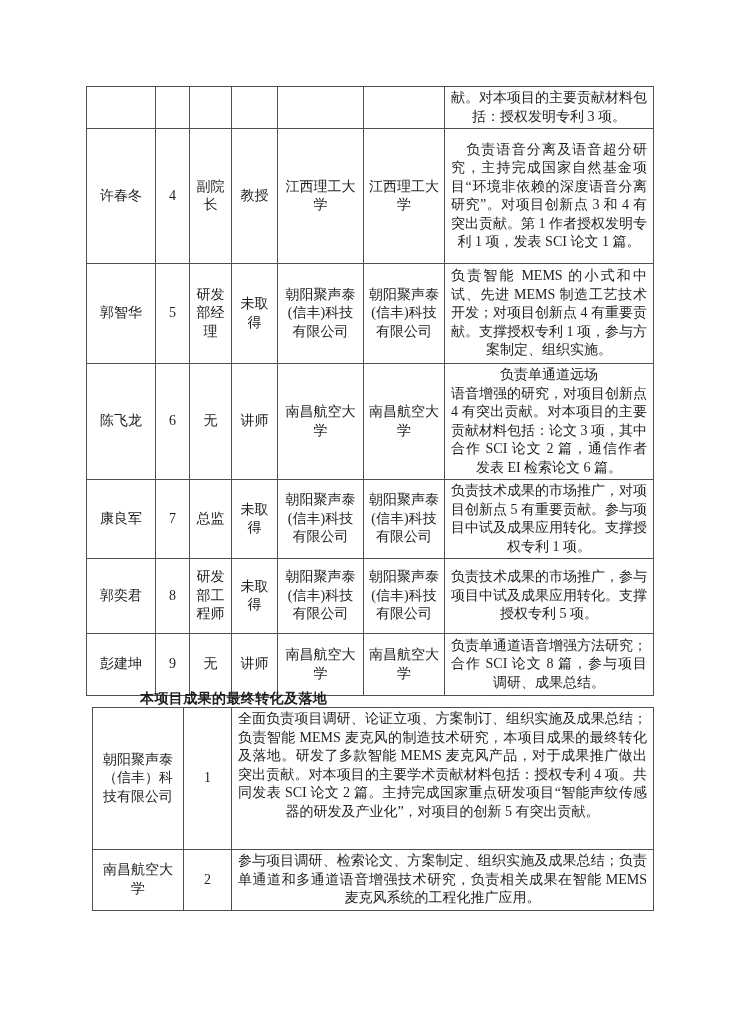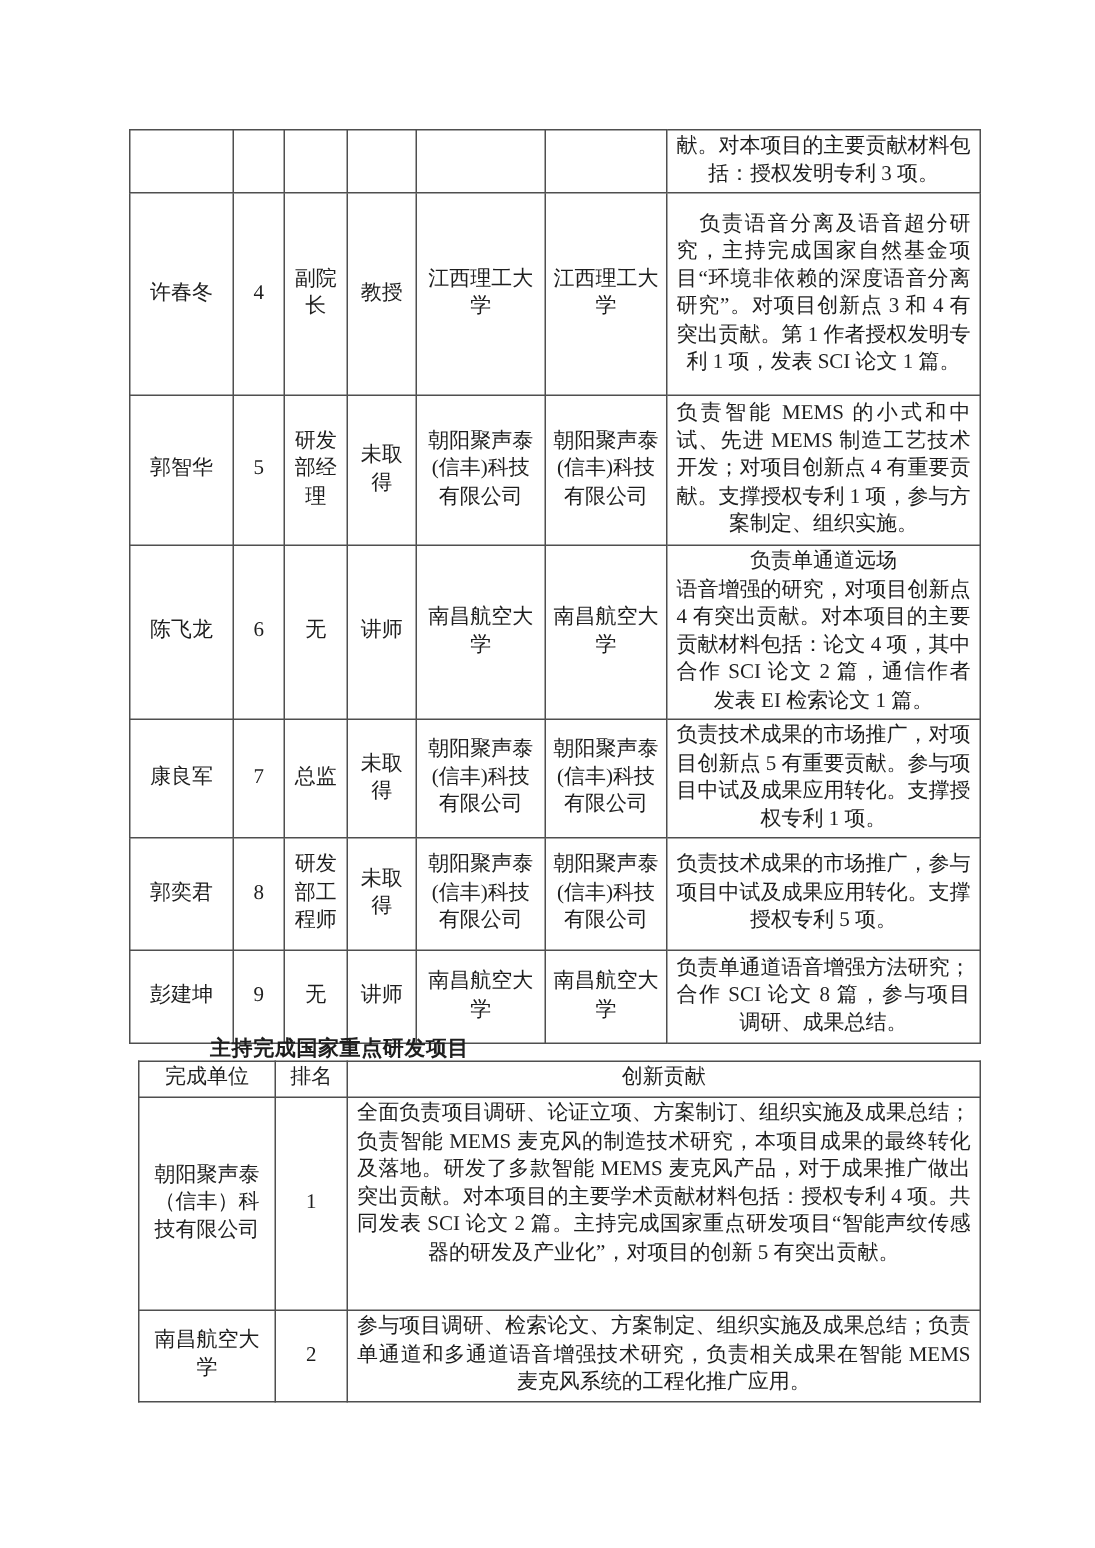--- a/index.html
+++ b/index.html
@@ -72,21 +72,21 @@
         <td class="contrib">负责智能 MEMS 的小式和中试、先进 MEMS 制造工艺技术开发；对项目创新点 4 有重要贡献。支撑授权专利 1 项，参与方案制定、组织实施。</td>
       </tr>
       <tr style="height:113px">
         <td>陈飞龙</td>
         <td>6</td>
         <td>无</td>
         <td>讲师</td>
         <td>南昌航空大学</td>
         <td>南昌航空大学</td>
         <td class="contrib">负责单通道远场
-语音增强的研究，对项目创新点 4 有突出贡献。对本项目的主要贡献材料包括：论文 4 项，其中合作 SCI 论文 2 篇，通信作者发表 EI 检索论文 1 篇。</td>
+语音增强的研究，对项目创新点 4 有突出贡献。对本项目的主要贡献材料包括：论文 3 项，其中合作 SCI 论文 2 篇，通信作者发表 EI 检索论文 6 篇。</td>
       </tr>
       <tr style="height:76px">
         <td>康良军</td>
         <td>7</td>
         <td>总监</td>
         <td>未取得</td>
         <td>朝阳聚声泰(信丰)科技有限公司</td>
         <td>朝阳聚声泰(信丰)科技有限公司</td>
         <td class="contrib">负责技术成果的市场推广，对项目创新点 5 有重要贡献。参与项目中试及成果应用转化。支撑授权专利 1 项。</td>
       </tr>
@@ -104,34 +104,29 @@
         <td>9</td>
         <td>无</td>
         <td>讲师</td>
         <td>南昌航空大学</td>
         <td>南昌航空大学</td>
         <td class="contrib">负责单通道语音增强方法研究；合作 SCI 论文 8 篇，参与项目调研、成果总结。</td>
       </tr>
     </tbody>
   </table>
 
-  <div class="heading">主持完成国家重点研发项目</div>
+  <div class="heading">本项目成果的最终转化及落地</div>
 
   <table id="t2">
     <colgroup>
       <col style="width:91px">
         <col style="width:48px">
         <col style="width:422px">
     </colgroup>
     <tbody>
-      <tr style="height:24px">
-        <th>完成单位</th>
-        <th>排名</th>
-        <th>创新贡献</th>
-      </tr>
       <tr style="height:142px">
         <td>朝阳聚声泰（信丰）科技有限公司</td>
         <td>1</td>
         <td class="contrib">全面负责项目调研、论证立项、方案制订、组织实施及成果总结；负责智能 MEMS 麦克风的制造技术研究，本项目成果的最终转化及落地。研发了多款智能 MEMS 麦克风产品，对于成果推广做出突出贡献。对本项目的主要学术贡献材料包括：授权专利 4 项。共同发表 SCI 论文 2 篇。主持完成国家重点研发项目“智能声纹传感器的研发及产业化”，对项目的创新 5 有突出贡献。</td>
       </tr>
       <tr style="height:57px">
         <td>南昌航空大学</td>
         <td>2</td>
         <td class="contrib">参与项目调研、检索论文、方案制定、组织实施及成果总结；负责单通道和多通道语音增强技术研究，负责相关成果在智能 MEMS 麦克风系统的工程化推广应用。</td>
       </tr>

